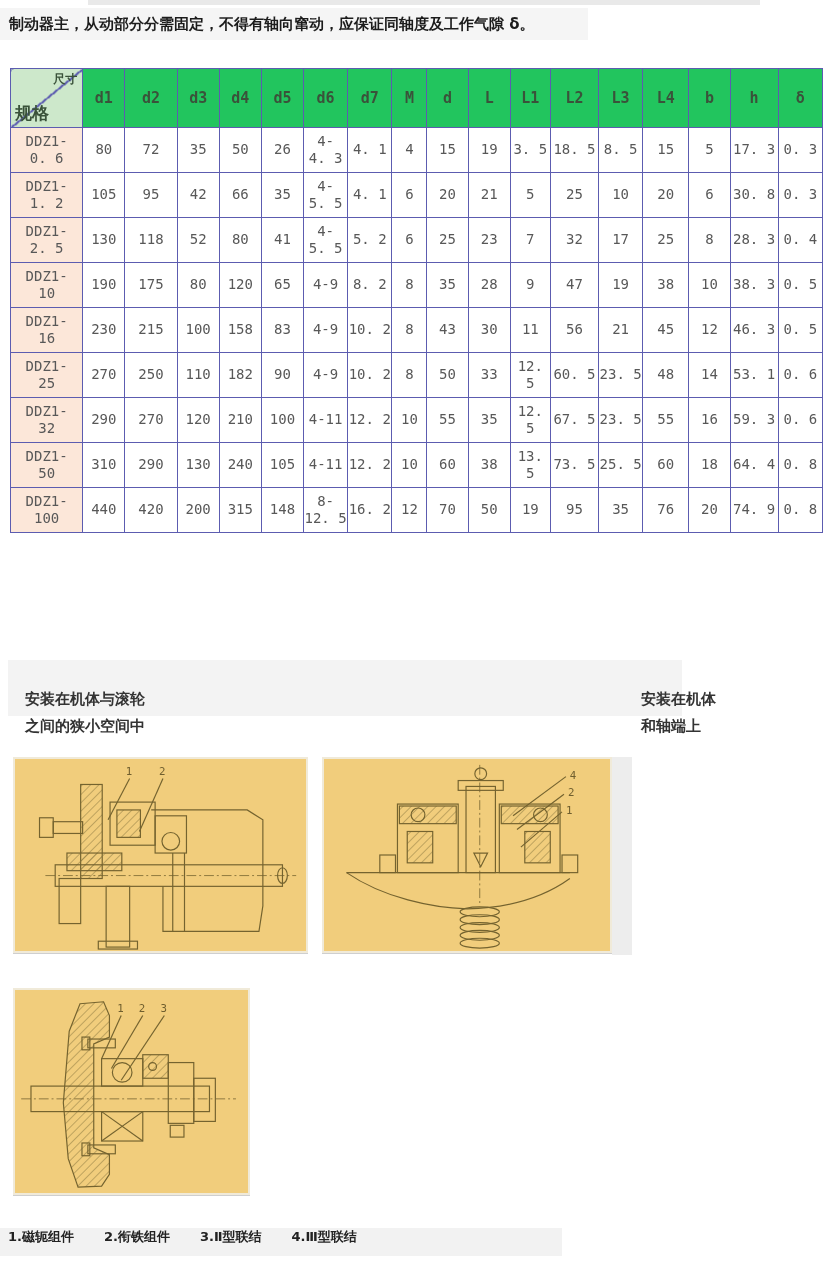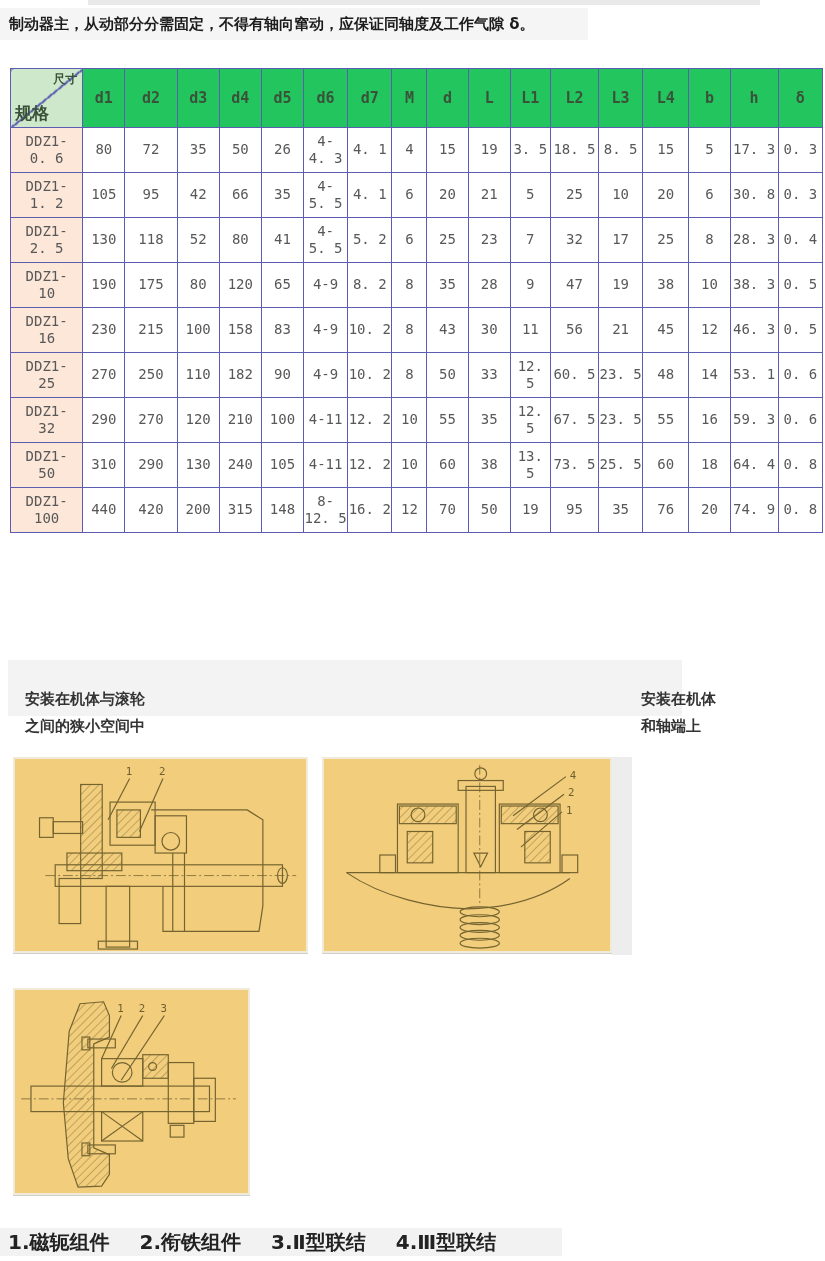--- a/index.html
+++ b/index.html
@@ -38,22 +38,22 @@
   .fig { position: absolute; background: #f1cd7c; border: 2px solid #f0ead9; box-shadow: 0 1px 0 #cfcfcf; }
   .fig-a { left: 13px; top: 757px; width: 295px; height: 196px; }
   .fig-b { left: 322px; top: 757px; width: 290px; height: 196px; }
   .fig-side { position: absolute; left: 612px; top: 757px; width: 20px; height: 198px; background: #ededed; }
   .fig-c { left: 13px; top: 988px; width: 237px; height: 207px; }
   .fig svg { display: block; }
   .fig svg text { font-family: "DejaVu Sans Mono", monospace; font-size: 11px; fill: #6f5e2e; }
 
   
   .legend { position: absolute; left: 0; top: 1228px; width: 562px; height: 28px; background: #f2f2f2;
-            display: flex; align-items: flex-end; gap: 30px; padding-left: 8px;
-            font-size: 20px; font-weight: bold; color: #222; }
+            display: flex; align-items: flex-start; gap: 30px; padding-left: 8px;
+            font-size: 13px; font-weight: bold; color: #222; }
 </style>
 </head>
 <body>
 
 <div class="page">
 
   <div class="top-sliver"></div>
 
   <div class="intro">制动器主，从动部分分需固定，不得有轴向窜动，应保证同轴度及工作气隙 δ。</div>
 

